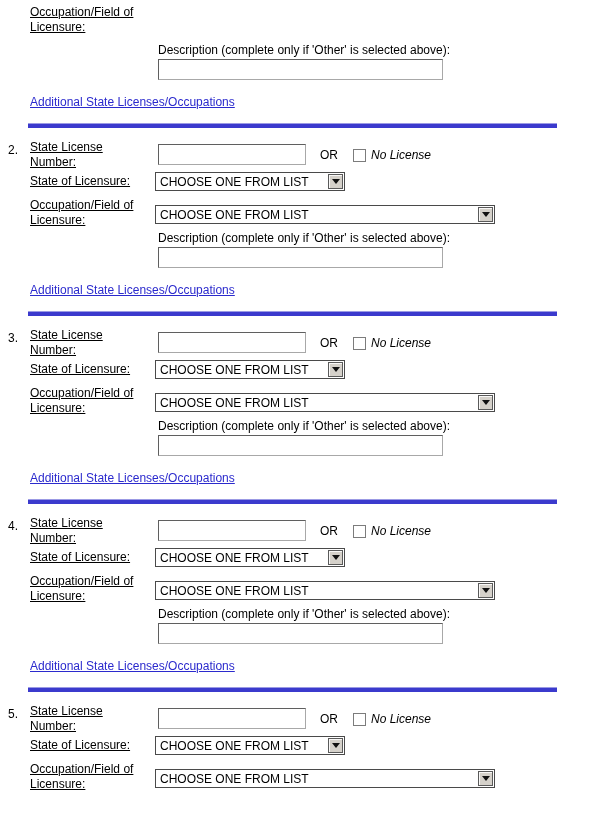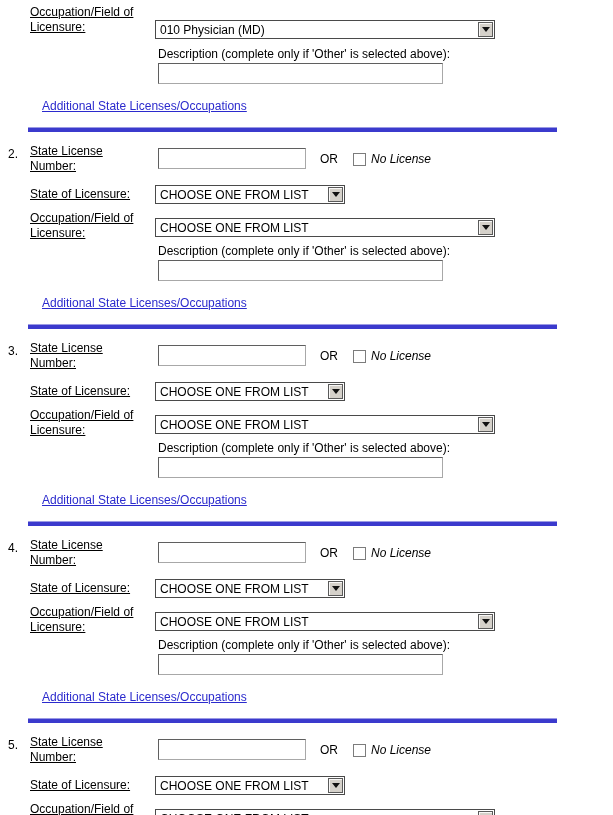--- a/index.html
+++ b/index.html
@@ -16,51 +16,45 @@
   .text-input{box-sizing:border-box;height:21px;border:1px solid #a8a8a8;border-top-color:#5f5f5f;border-left-color:#5f5f5f;background:#fff;font:inherit;padding:2px 3px;outline:none;}
   .license-input{width:148px;margin-top:4px;margin-left:3px;}
   .desc-input{width:285px;}
   .sel{box-sizing:border-box;height:19px;border:1px solid #4a4a4a;background:#fff;position:relative;display:flex;align-items:center;padding:0 20px 0 4px;white-space:nowrap;overflow:hidden;cursor:default;}
   .sel-wide{width:340px;}
   .sel-narrow{width:190px;}
   .sel-value{font-size:12px;}
   .arrow-btn{position:absolute;top:1px;right:1px;bottom:1px;width:15px;background:#d5d1ca;border:1px solid #5a5a5a;box-sizing:border-box;display:flex;align-items:center;justify-content:center;box-shadow:inset 1px 1px 0 rgba(255,255,255,.85);}
   .tri{width:0;height:0;border-left:4px solid transparent;border-right:4px solid transparent;border-top:5px solid #111;}
   .row-license{margin-top:2px;}
-  .row-state{margin-top:11px;}
+  .row-state{margin-top:2px;}
   .row-occ{margin-top:7px;}
   .row-occ .sel{margin-top:7px;}
   .sel.mt15{margin-top:15px;}
   .row-desc-label{margin-top:3px;line-height:15px;text-align:center;}
   .row-desc-label.first{margin-top:8px;}
   .row-desc-input{margin-top:1px;}
   .or-label{margin:8px 0 0 14px;flex:none;}
   .checkbox{width:11px;height:11px;border:1px solid #7c7c7c;background:#fff;display:inline-block;margin:9px 0 0 15px;flex:none;cursor:pointer;}
   .cb-label{margin:8px 0 0 5px;flex:none;font-style:italic;}
-  .link{display:inline-block;margin:15px 0 0 34px;color:var(--link,#2b2acd);text-decoration:underline;cursor:pointer;line-height:15px;text-align:center;}
+  .link{display:inline-block;margin:15px 0 0 22px;color:var(--link,#2b2acd);text-decoration:underline;cursor:pointer;line-height:15px;text-align:center;}
   .divider{height:4px;width:529px;background:var(--divider,#3b3acd);border-top:1px solid var(--divider_light,#9b9ae4);margin:13px 0 0 20px;}
 </style>
 </head>
 <body>
 
 <div class="page">
 
   <div class="section section-first">
     <div class="row row-occ" style="margin-top:0;">
       <span class="numcol"></span>
       <span class="labelcol">
         <span class="lbl-line">Occupation/Field of</span>
         <span class="lbl-line">Licensure:</span>
       </span>
-      <div class="sel sel-wide mt15">
-        <span class="sel-value">010 Physician (MD)</span>
-        <span class="arrow-btn">
-            <span class="tri"></span>
-          </span>
-      </div>
     </div>
     <div class="row row-desc-label first">
       <span class="spacer"></span>
       <span>Description (complete only if 'Other' is selected above):</span>
     </div>
     <div class="row row-desc-input">
       <span class="spacer"></span>
       <input type="text" class="text-input desc-input" value="" style="">
     </div>
     <a class="link">Additional State Licenses/Occupations</a>

